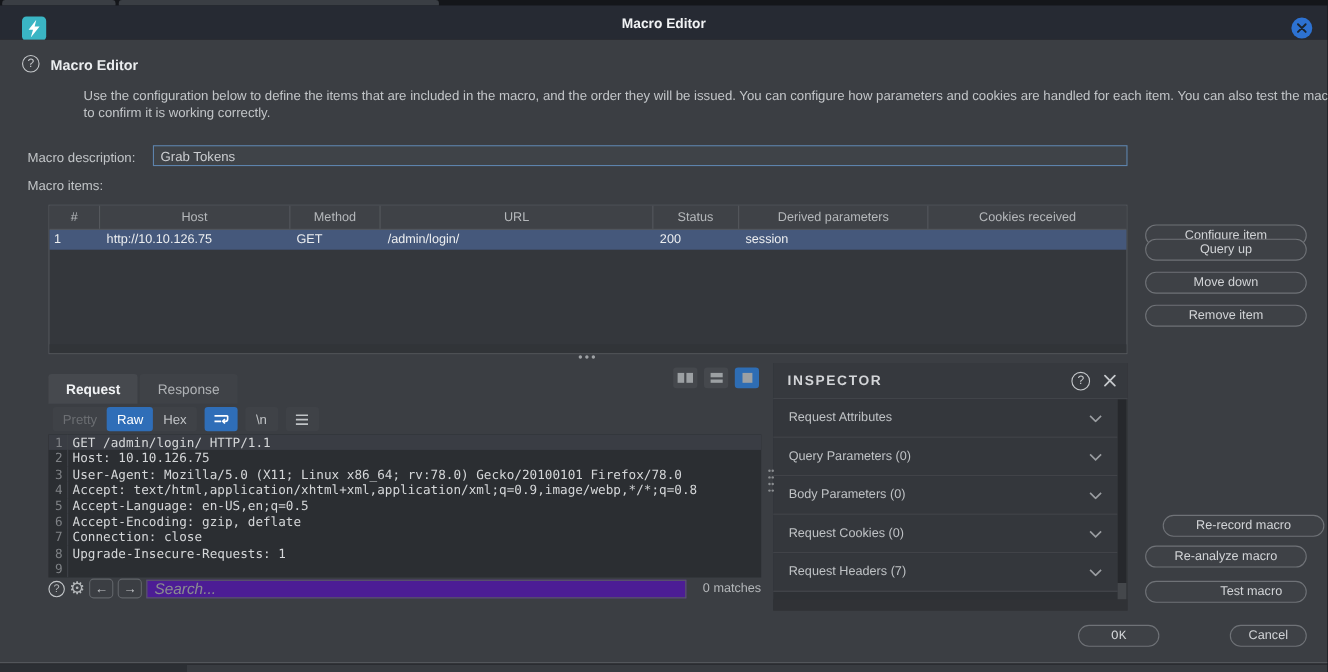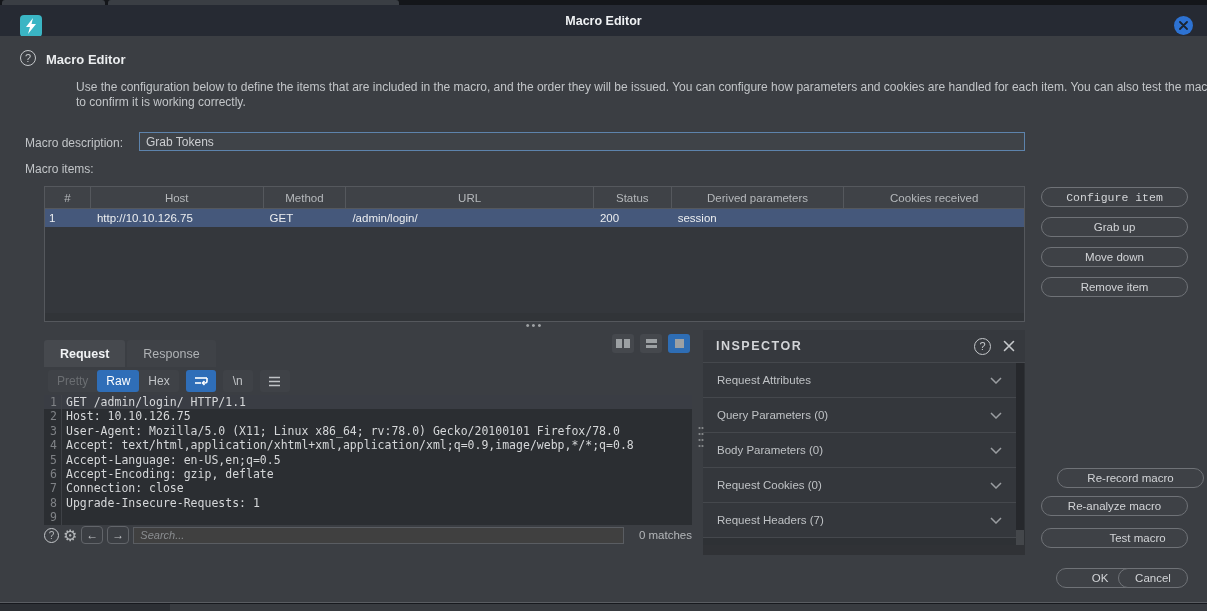--- a/index.html
+++ b/index.html
@@ -53,21 +53,21 @@
   .table-hscroll { position:absolute; left:0; bottom:0; width:100%; height:8px; background:#313438; }
 
   .splitter-dots { position:absolute; left:44px; top:320px; width:981px; text-align:center;
                    color:#9fa2a5; font-size:11px; letter-spacing:2px; line-height:10px; }
 
   
   .side-btn { position:absolute; left:1041px; width:147px; height:20px; background:#3e4146;
               border:1px solid #6f7277; border-radius:10px; color:#d2d4d7; font-size:11.5px;
               display:flex; align-items:center; justify-content:center; cursor:pointer;
               font-family:"Liberation Sans", sans-serif; }
-  .ok-btn { position:absolute; left:1056px; top:568px; width:88px; height:20px; }
+  .ok-btn { position:absolute; left:980px; top:568px; width:74px; height:20px;font-family:Liberation Mono, monospace; }
   .cancel-btn { position:absolute; left:1118px; top:568px; width:70px; height:20px; }
   .ok-btn, .cancel-btn { background:#3e4146; border:1px solid #6f7277; border-radius:10px; color:#d2d4d7;
               font-size:11.5px; display:flex; align-items:center; justify-content:center; cursor:pointer; }
 
   
   .editor-panel { position:absolute; left:44px; top:334px; width:648px; height:211px; }
   .tabs { position:absolute; left:0; top:6px; height:27px; display:flex; }
   .tab { padding:0 16px; display:flex; align-items:center; font-size:12.5px; cursor:pointer;text-align:right; }
   .tab.sel { background:#46494e; color:#f0f2f4; font-weight:bold; border-radius:3px 3px 0 0; }
   .tab.unsel { background:#3f4247; color:#b0b3b6; border-radius:3px 3px 0 0; margin-left:2px; }
@@ -94,22 +94,22 @@
                font-family:"DejaVu Sans Mono", monospace; font-size:11.5px; line-height:14.4px; overflow:hidden; }
   .code-line { display:flex; height:14.4px; white-space:pre; }
   .code-line.current { background:#3a3d44; }
   .ln { width:18px; flex:none; text-align:right; padding-right:4px; color:#7f8286; border-right:1px solid #3f4247; }
   .lt { padding-left:4px; color:#d5d7d9; }
 
   .search-bar { position:absolute; left:0; top:191px; width:648px; height:20px; display:flex; align-items:center; gap:4px; }
   .sb-icon { color:#b4b7ba; font-size:14px; display:flex; align-items:center; justify-content:center; cursor:pointer; }
   .nav-btn { width:22px; height:18px; border:1px solid #62656a; border-radius:4px; background:transparent;
              color:#c0c3c6; font-size:12px; display:flex; align-items:center; justify-content:center; cursor:pointer; }
-  .search-input { flex:1; height:17px; background:#404040; border:1px solid #5a5d62; color:#c8cbce;
-                  font-size:11px; font-style:italic; padding:0 6px; outline:none;
+  .search-input { flex:1; height:17px; background:#4c1d95; border:1px solid #5a5d62; color:#c8cbce;
+                  font-size:14px; font-style:italic; padding:0 6px; outline:none;
                   font-family:"Liberation Sans", sans-serif; }
   .search-input::placeholder { color:#8a8d90; font-style:italic; }
   .matches { flex:none; width:64px; text-align:right; color:#b4b7ba; font-size:11.5px; }
 
   
   .inspector { position:absolute; left:703px; top:330px; width:322px; height:225px; background:#2e3135; }
   .insp-header { position:absolute; left:0; top:0; width:100%; height:33px; background:#36393e;
                  border-bottom:1px solid #45484d; display:flex; align-items:center; }
   .insp-title { margin-left:13px; font-weight:bold; font-size:12.5px; letter-spacing:1.5px; color:#d3d5d8; }
   .insp-header-icons { margin-left:auto; margin-right:10px; display:flex; align-items:center; gap:12px; }
@@ -174,22 +174,22 @@
       <div class="td c2">GET</div>
       <div class="td c3">/admin/login/</div>
       <div class="td c4">200</div>
       <div class="td c5">session</div>
       <div class="td c6"></div>
     </div>
     <div class="table-hscroll"></div>
   </div>
   <div class="splitter-dots">•••</div>
 
-  <div class="side-btn" style="top:187px;font-family:Liberation Mono, monospace;">Configure item</div>
-  <div class="side-btn" style="top:217px;">Grab up</div>
+  <div class="side-btn" style="top:204px;">Configure item</div>
+  <div class="side-btn" style="top:217px;">Query up</div>
   <div class="side-btn" style="top:247px;">Move down</div>
   <div class="side-btn" style="top:277px;">Remove item</div>
 
   <div class="editor-panel">
     <div class="tabs">
       <div class="tab sel">Request</div>
       <div class="tab unsel">Response</div>
     </div>
     <div class="layout-btns">
       <div class="layout-btn">

